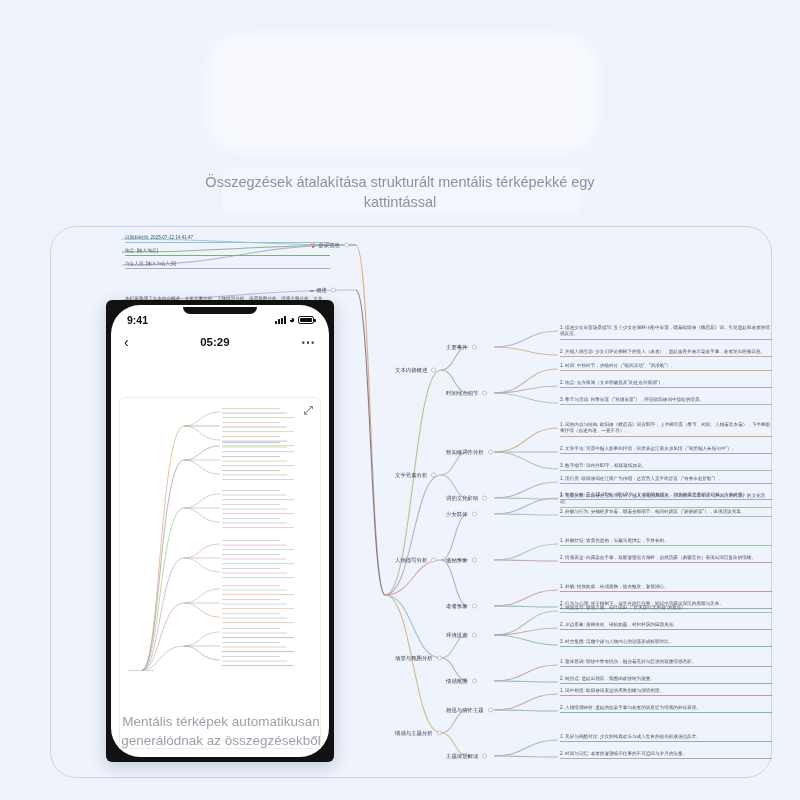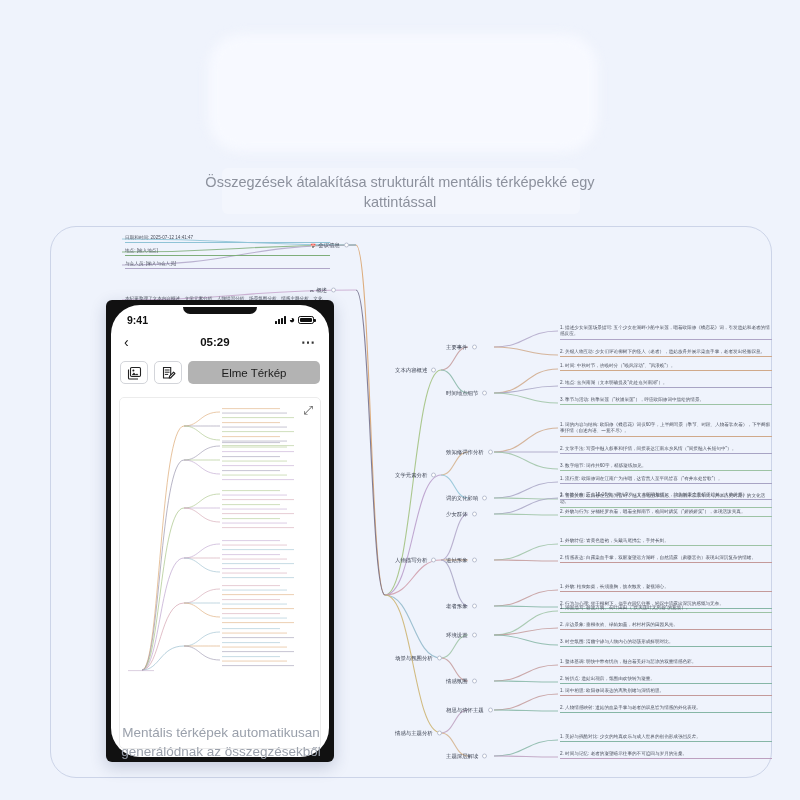--- a/index.html
+++ b/index.html
@@ -87,21 +87,21 @@
     color:#1c1c1c; font-size:11.5px;
   }
   .canvas {
     position:absolute; left:8px; right:8px; top:92px; bottom:8px;
     background:#fff; border:1px solid #ececec; border-radius:5px; overflow:hidden;
   }
   .expand-ic { position:absolute; right:7px; top:5px; font-size:12px; color:#555; }
 
   .phone-caption {
     position:absolute; left:96px; top:712px; width:250px; text-align:center;
-    color:#9aa0ab; font-size:13.5px; line-height:19px; z-index:5;margin-top:11px;
+    color:#9aa0ab; font-size:13.5px; line-height:19px; z-index:5;
   }
 
   
   .mm { position:absolute; left:50px; top:226px; width:722px; height:552px; }
   .mm svg { position:absolute; left:0; top:0; }
 
   .node {
     position:absolute; display:flex; align-items:center; gap:2px;
     font-size:5.4px; color:#3e4453; white-space:nowrap; transform:translateY(-50%);
   }
@@ -295,38 +295,20 @@
             <i></i>
           </span>
         <span class="wifi">◕</span>
         <span class="batt"></span>
       </span>
     </div>
     <div class="navbar">
       <span class="nav-back">‹</span>
       <span>05:29</span>
       <span class="nav-dots">⋯</span>
-    </div>
-    <div class="toolbar">
-      <div class="tb-icon">
-        <svg width="15" height="14" viewBox="0 0 15 14">
-            <rect x="3.5" y="1.5" width="10" height="9" rx="1.2" fill="none" stroke="#222" stroke-width="1.1"></rect>
-            <path d="M1.5 3.5v8.5a1 1 0 0 0 1 1h8.5" fill="none" stroke="#222" stroke-width="1.1"></path>
-            <circle cx="6.4" cy="4.6" r="1" fill="#222"></circle>
-            <path d="M4.6 9.2l2.3-2.6 1.9 2 1.2-1.2 1.6 1.8z" fill="#222"></path>
-          </svg>
-      </div>
-      <div class="tb-icon">
-        <svg width="15" height="14" viewBox="0 0 15 14">
-            <path d="M2.5 1.5h7.2v10.5H2.5z" fill="none" stroke="#222" stroke-width="1.1"></path>
-            <path d="M4.2 4h4M4.2 6.2h4M4.2 8.4h2.6" stroke="#222" stroke-width="1" stroke-linecap="round"></path>
-            <path d="M12.6 6.2l1.3 1.3-4 4-1.7.4.4-1.7z" fill="#fff" stroke="#222" stroke-width="1.1" stroke-linejoin="round"></path>
-          </svg>
-      </div>
-      <div class="tb-tab">Elme Térkép</div>
     </div>
     <div class="canvas">
       <span class="expand-ic">⤢</span>
       <svg width="212" height="360" id="mini-svg">
           <path d="M22,272 C40,272 40,28 64,28" fill="none" stroke="#d9a066" stroke-width="0.8" opacity=".8"></path>
           <path d="M64,28 C80,28 80,14 100,14" fill="none" stroke="#d9a066" stroke-width="0.7" opacity=".8"></path>
           <rect x="102" y="10" width="58" height="1.1" fill="#d9a066" opacity=".45"></rect>
           <rect x="102" y="14.5" width="65" height="1.1" fill="#8f8aa6" opacity=".45"></rect>
           <rect x="102" y="19" width="72" height="1.1" fill="#9fbf7a" opacity=".45"></rect>
           <path d="M64,28 C80,28 80,28 100,28" fill="none" stroke="#8f8aa6" stroke-width="0.7" opacity=".8"></path>

